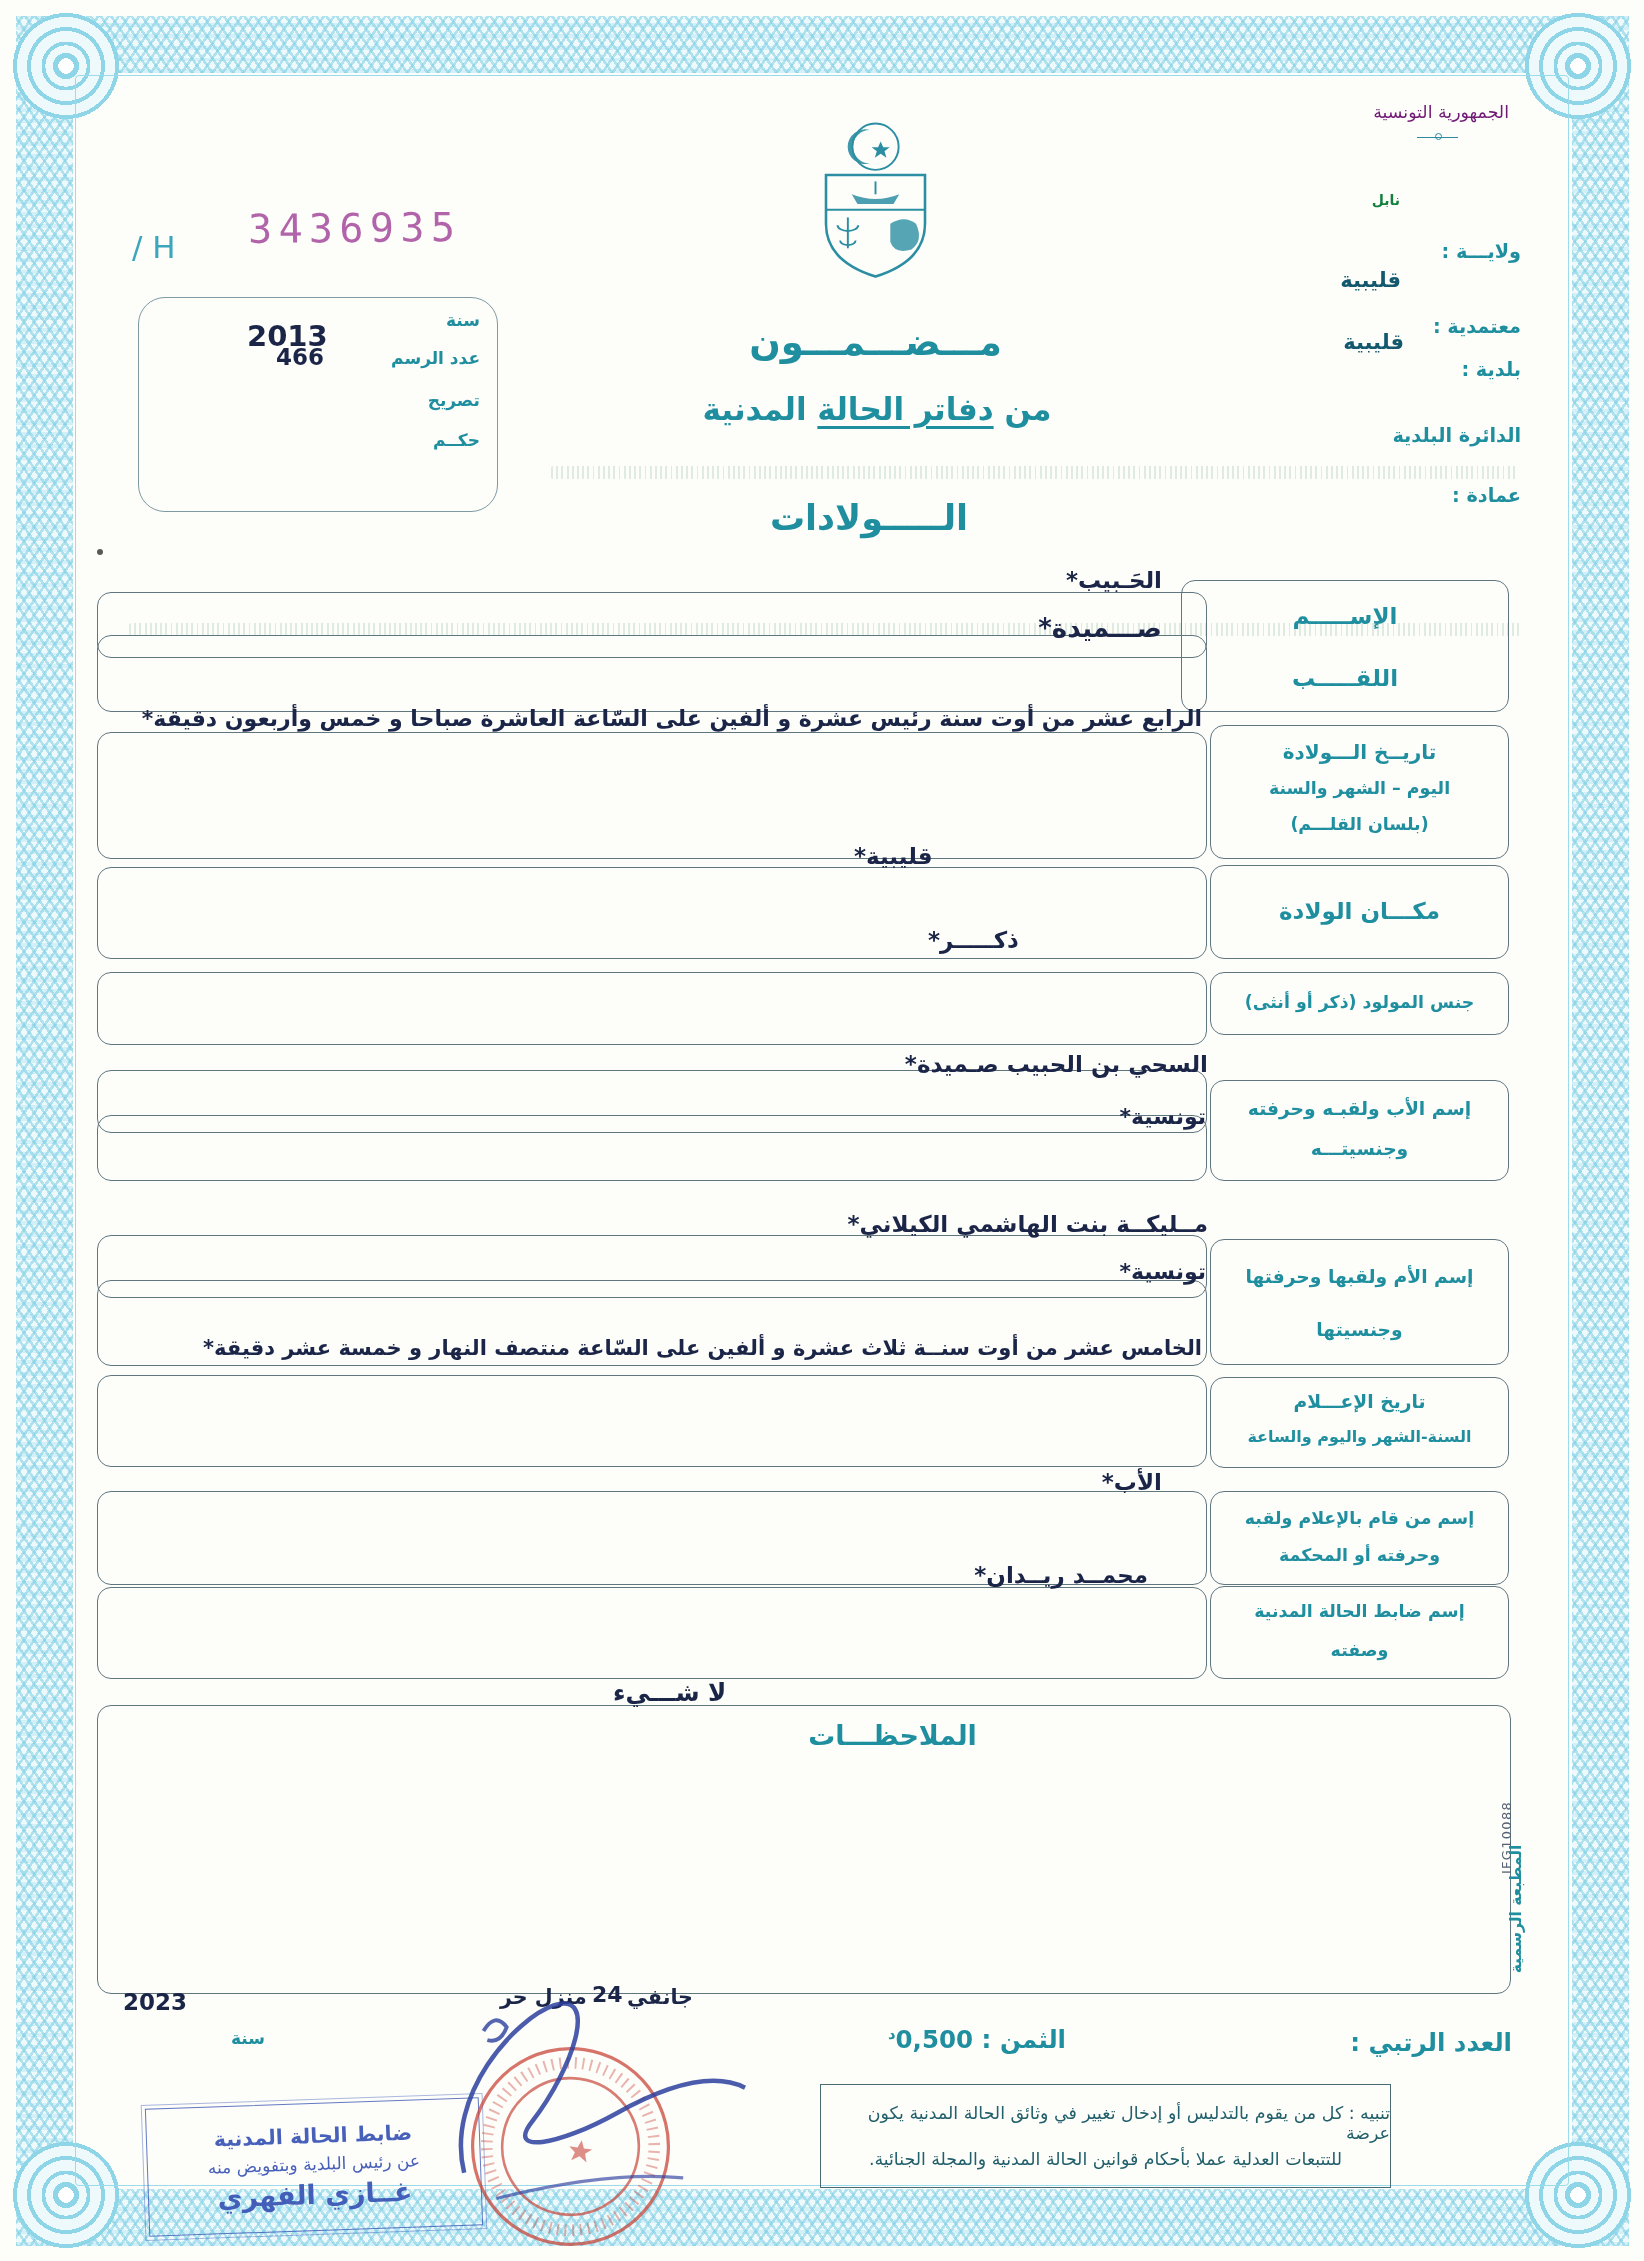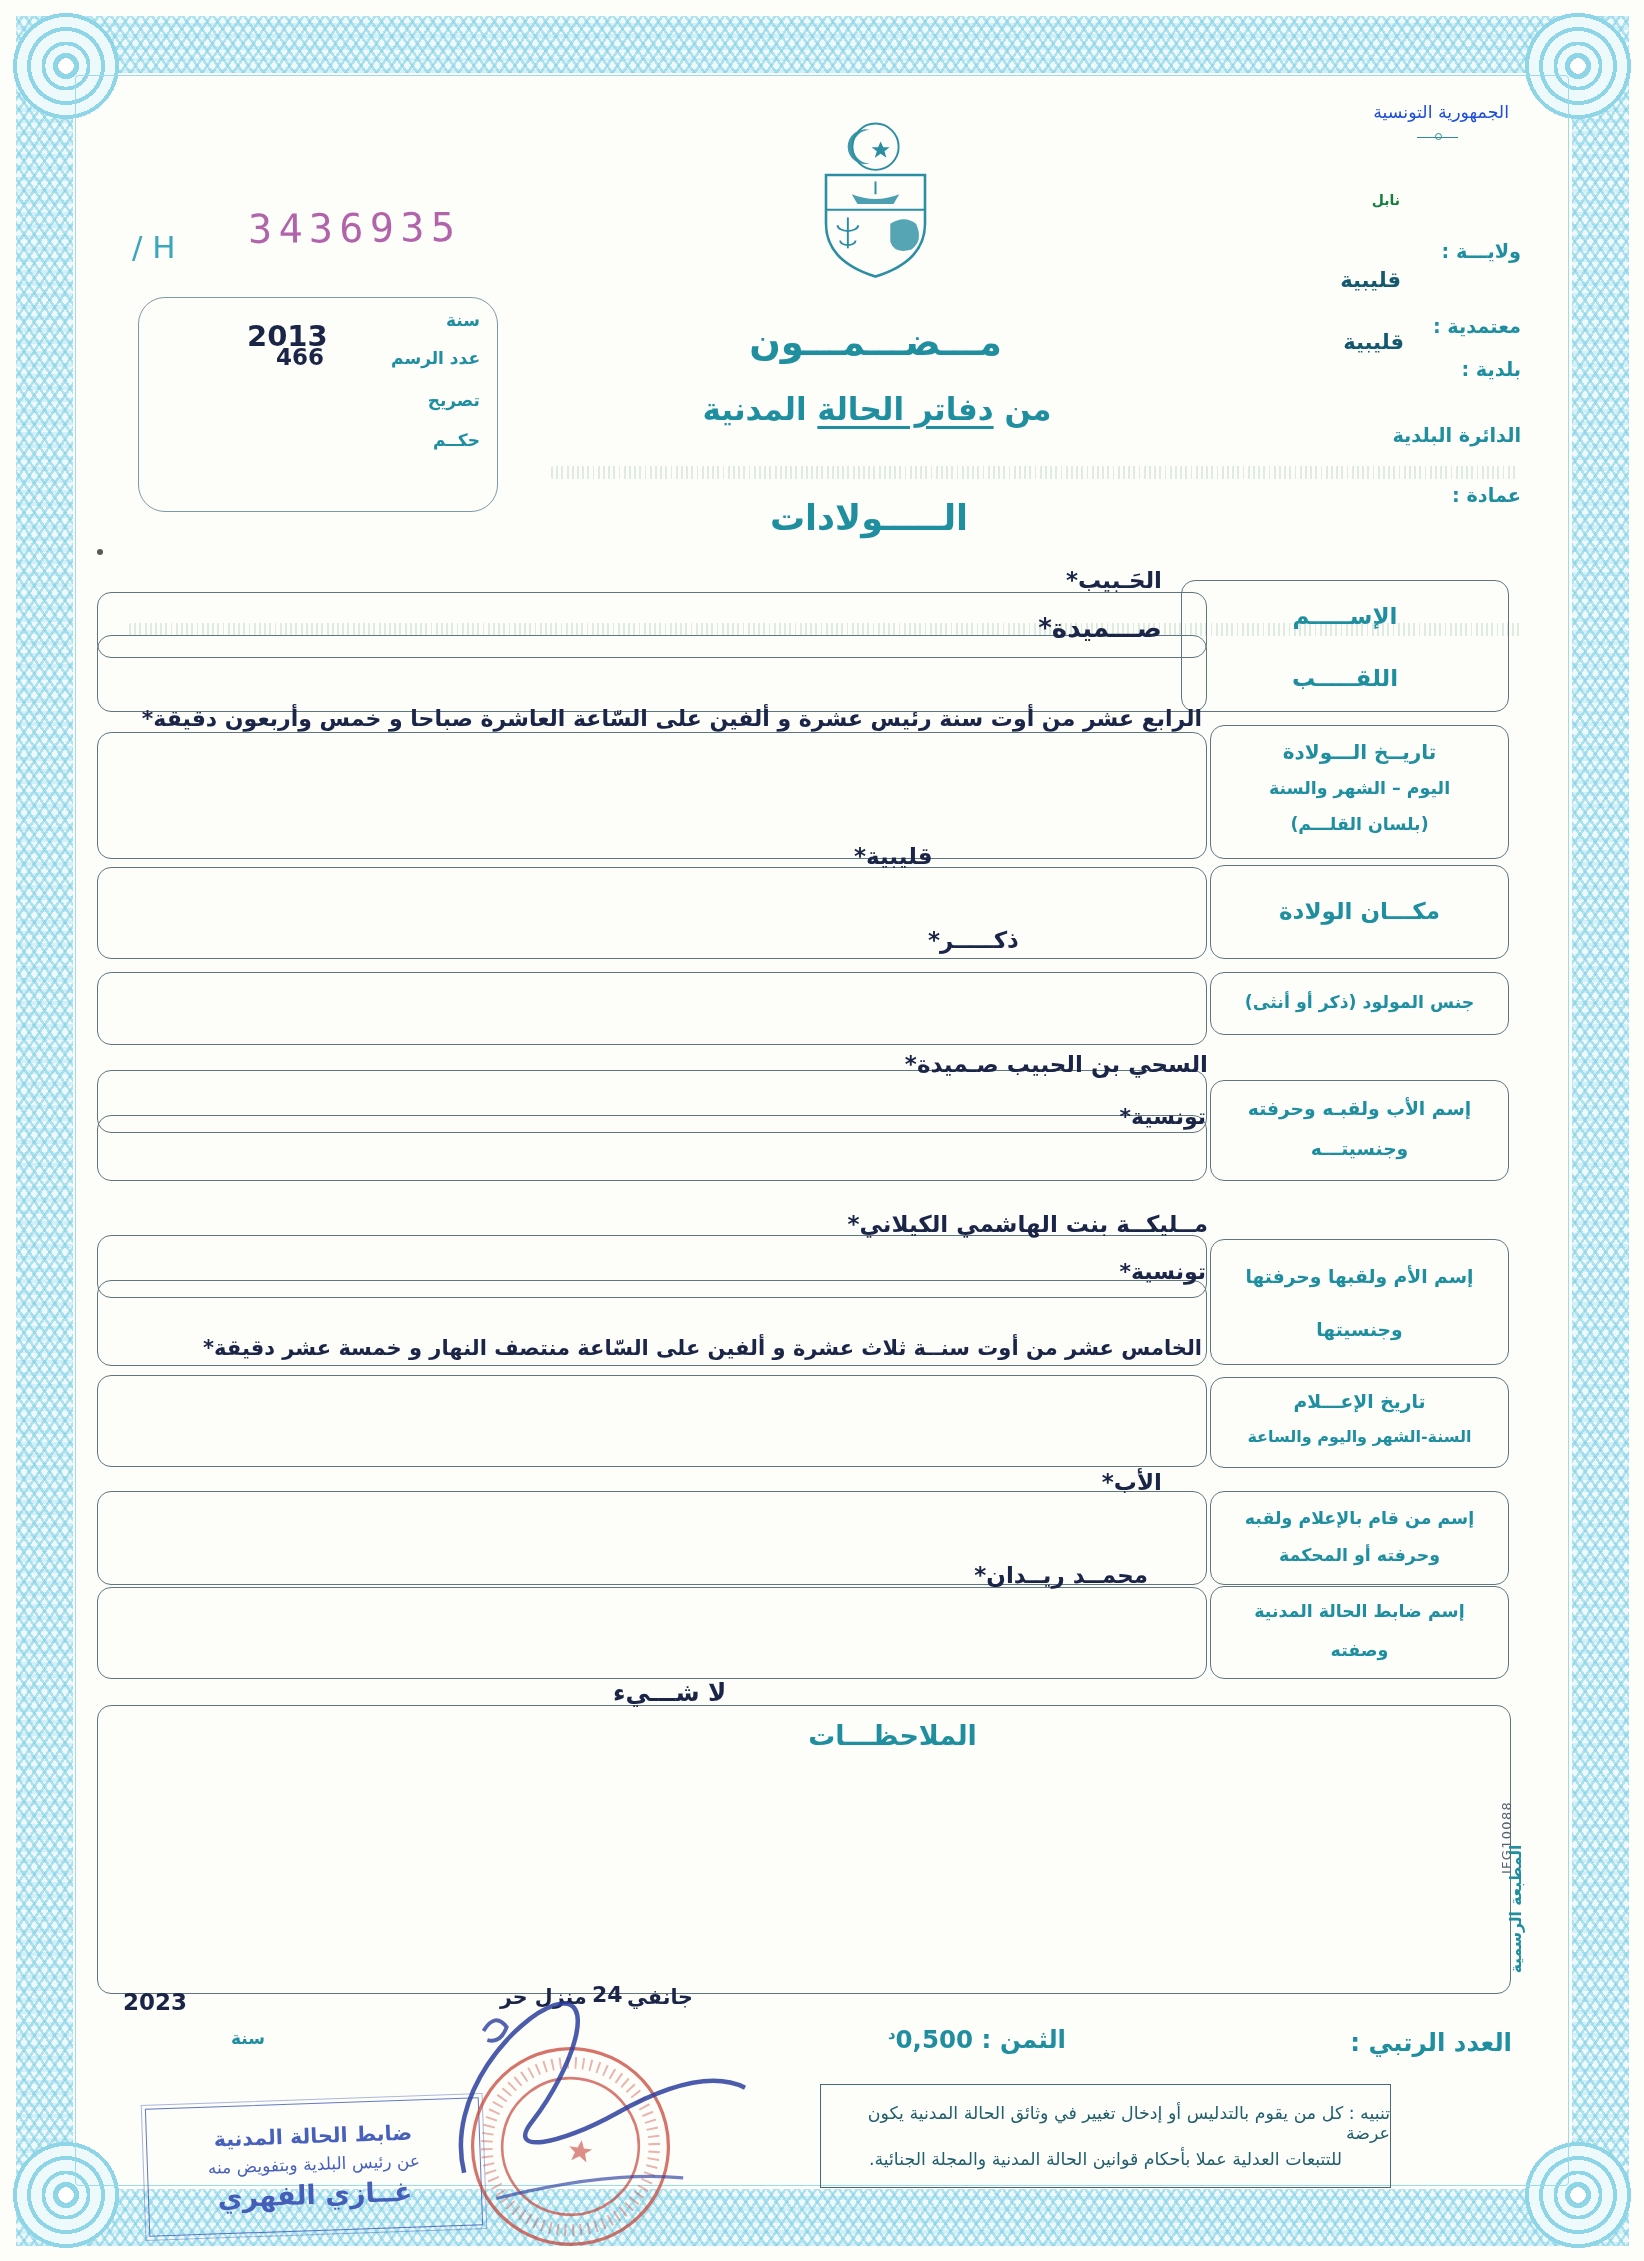--- a/index.html
+++ b/index.html
@@ -14,21 +14,21 @@
       repeating-linear-gradient(-55deg, rgba(125,206,227,.55) 0 2.6px, transparent 2.6px 8.4px),
       repeating-linear-gradient(0deg, rgba(160,220,238,.35) 0 3.9px, transparent 3.9px 11.6px);
   }
   .band.h{left:15.5px;right:15.5px;height:57px;}
   .band.v{top:15.5px;bottom:15.5px;width:57px;}
   .rosette{position:absolute;width:108px;height:108px;border-radius:50%;
     background:radial-gradient(circle at center,#ffffff 0 7.7px,#8ed5e7 7.7px 13px,#eef9fc 13px 20.6px,#8ed5e7 20.6px 24.5px,#eef9fc 24.5px 35px,#8ed5e7 35px 39px,#eef9fc 39px 49px,#8ed5e7 49px 53px,transparent 53px);}
   .innerline{position:absolute;inset:75px;border:1.3px solid #9adcec;border-radius:3.9px;pointer-events:none;}
   
   .abs{position:absolute;}
-  .teal{color:#1d4ed8;}
+  .teal{color:#701a75;}
   .tealb{color:#1f8fa0;font-weight:600;}
   .ink{color:#1b2547;font-weight:bold;}
   .center{text-align:center;}
   
   .cell{position:absolute;right:135px;width:297px;border:1.6px solid #5f767f;border-radius:14px;background:transparent;}
   .cl{position:absolute;left:6.4px;right:6.4px;text-align:center;color:#1f8fa0;font-weight:600;}
   .box{position:absolute;left:97px;width:1108px;border:1.6px solid #5f767f;border-radius:14px;background:transparent;}
   .box.wide{width:1412px;}
   
   .microband{position:absolute;height:13px;border-radius:2.6px;opacity:.8;filter:blur(0.6px);

